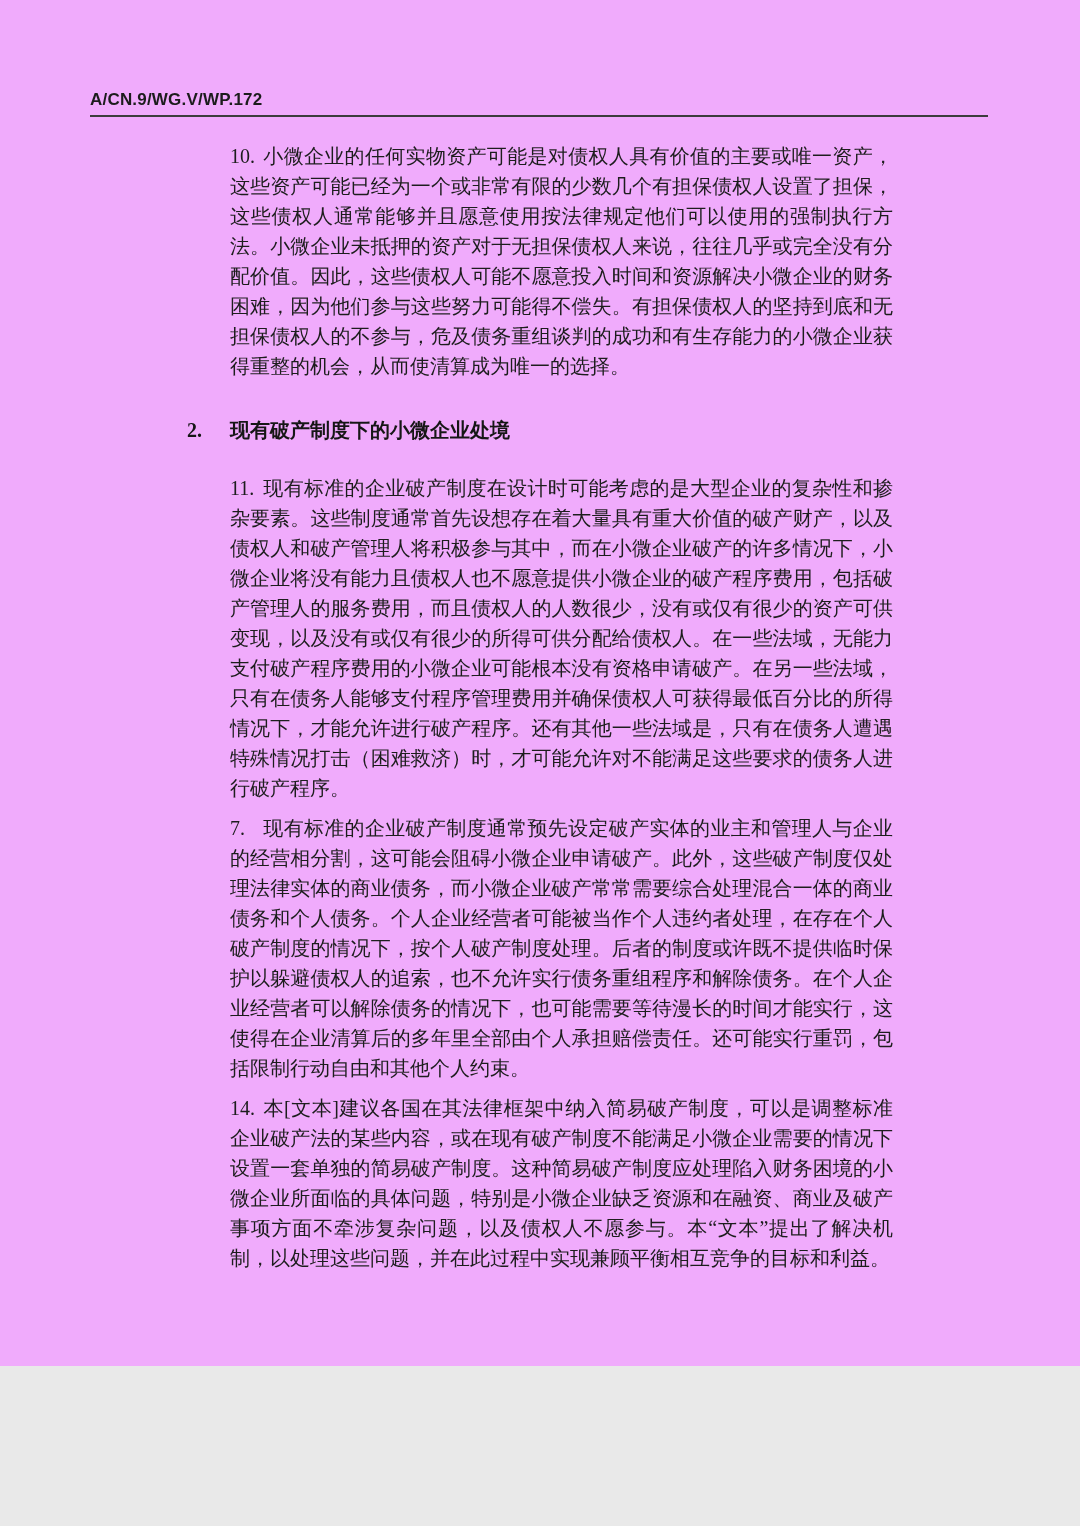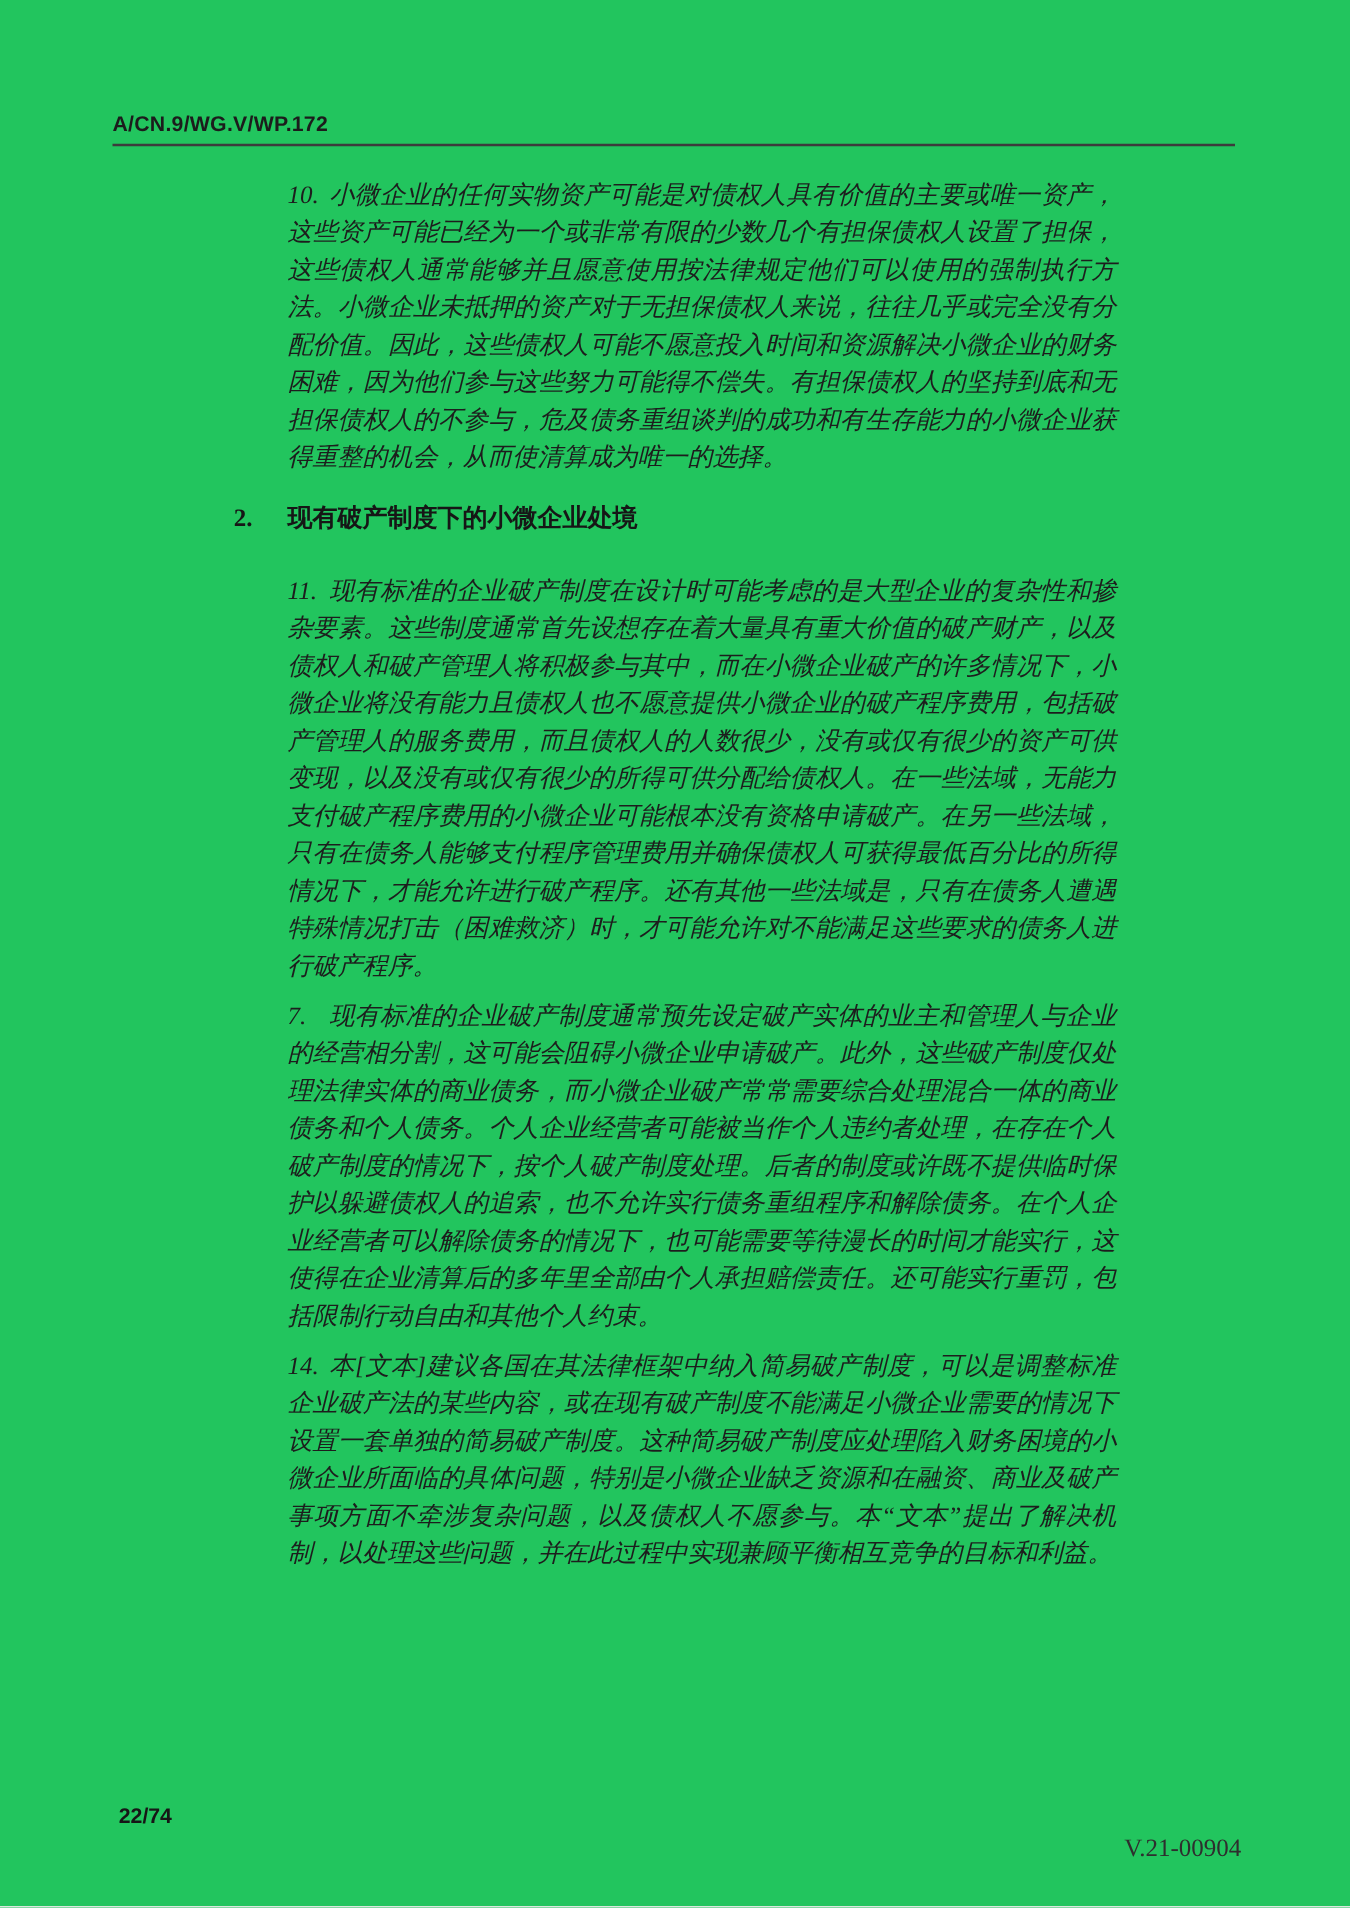--- a/index.html
+++ b/index.html
@@ -1,42 +1,42 @@
 <!DOCTYPE html>
 <html lang="zh"><head>
 <meta charset="utf-8">
 <style>
   html,body{margin:0;padding:0;background:#e9e9e9;}
   .page{
     position:relative;
-    width:1080px;height:1525px;
+    width:1080px;height:1366px;
     margin:0 auto;
-    background:#22c55e;
+    background:#f0abfc;
     font-family:"Liberation Serif",serif;
     overflow:hidden;
   }
   
   .doc-header{position:absolute;left:90px;top:90px;width:898px;}
   .doc-symbol{
     font-family:"Liberation Sans",sans-serif;
     font-weight:bold;font-size:17px;line-height:20px;
     color:#1c1c1c;letter-spacing:.2px;margin:0 0 5px 0;
   }
   .header-rule{height:2px;background:#3c3c3c;}
   
   .doc-body{
     position:absolute;left:230px;top:141px;width:663px;
     font-size:20px;line-height:30px;color:#1d1d1d;
     text-align:justify;
   }
-  .para{margin:0 0 10px 0;font-style:italic;}
+  .para{margin:0 0 10px 0;}
   .pnum{display:inline-block;width:33px;}
   .section-heading{
     font-size:20px;line-height:30px;font-weight:bold;color:#161616;
-    margin:19px 0 28px -43px;text-align:left;
+    margin:34px 0 28px -43px;text-align:left;
   }
   .hnum{display:inline-block;width:43px;}
   
   .page-number{
     position:absolute;left:95px;top:1443px;
     font-family:"Liberation Sans",sans-serif;
     font-weight:bold;font-size:17px;color:#161616;text-align:right;
   }
   .doc-id{
     position:absolute;right:87px;top:1468px;

